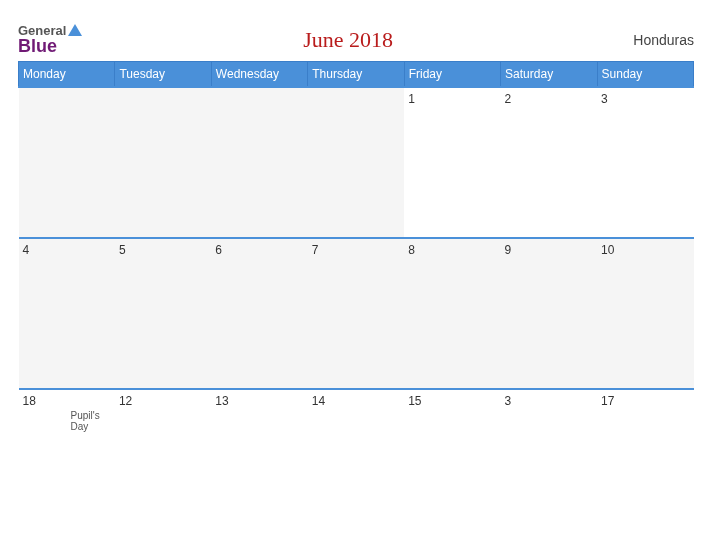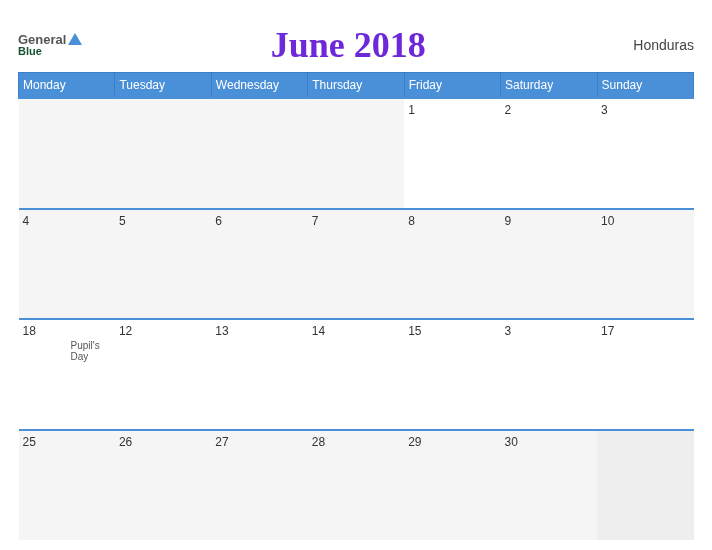--- a/index.html
+++ b/index.html
@@ -39,23 +39,23 @@
     }
 
     .logo-general {
       font-size: 13px;
       font-weight: bold;
       color: #555;
       letter-spacing: 0;
     }
 
     .logo-blue {
-      font-size: 11px;
+      font-size: 18px;
       font-weight: bold;
-      color: #14532d;
+      color: #701a75;
       text-align: center;
     }
 
     .logo-icon {
       display: inline-block;
       width: 0;
       height: 0;
       border-left: 7px solid transparent;
       border-right: 7px solid transparent;
       border-bottom: 12px solid #4a90d9;
@@ -64,23 +64,23 @@
       position: relative;
       top: -1px;
     }
 
     .logo-row {
       display: flex;
       align-items: center;
     }
 
     .calendar-title {
-      font-size: 36px;
-      font-weight: bold;
-      color: #6d28d9;
+      font-size: 22px;
+      font-weight: normal;
+      color: #b91c1c;
       font-family: Georgia, serif;
       text-align: center;
       flex: 1;
     }
 
     .country-label {
       font-size: 14px;
       color: #444;
       text-align: right;
       min-width: 80px;
@@ -228,36 +228,15 @@
           <td>
             <span class="day-number">15</span>
           </td>
           <td>
             <span class="day-number">3</span>
           </td>
           <td>
             <span class="day-number">17</span>
           </td>
         </tr>
-        <tr>
-          <td>
-            <span class="day-number">25</span>
-          </td>
-          <td>
-            <span class="day-number">26</span>
-          </td>
-          <td>
-            <span class="day-number">27</span>
-          </td>
-          <td>
-            <span class="day-number">28</span>
-          </td>
-          <td>
-            <span class="day-number">29</span>
-          </td>
-          <td>
-            <span class="day-number">30</span>
-          </td>
-          <td class="empty"></td>
-        </tr>
       </tbody>
   </table>
 </div>
 
 </body></html>

